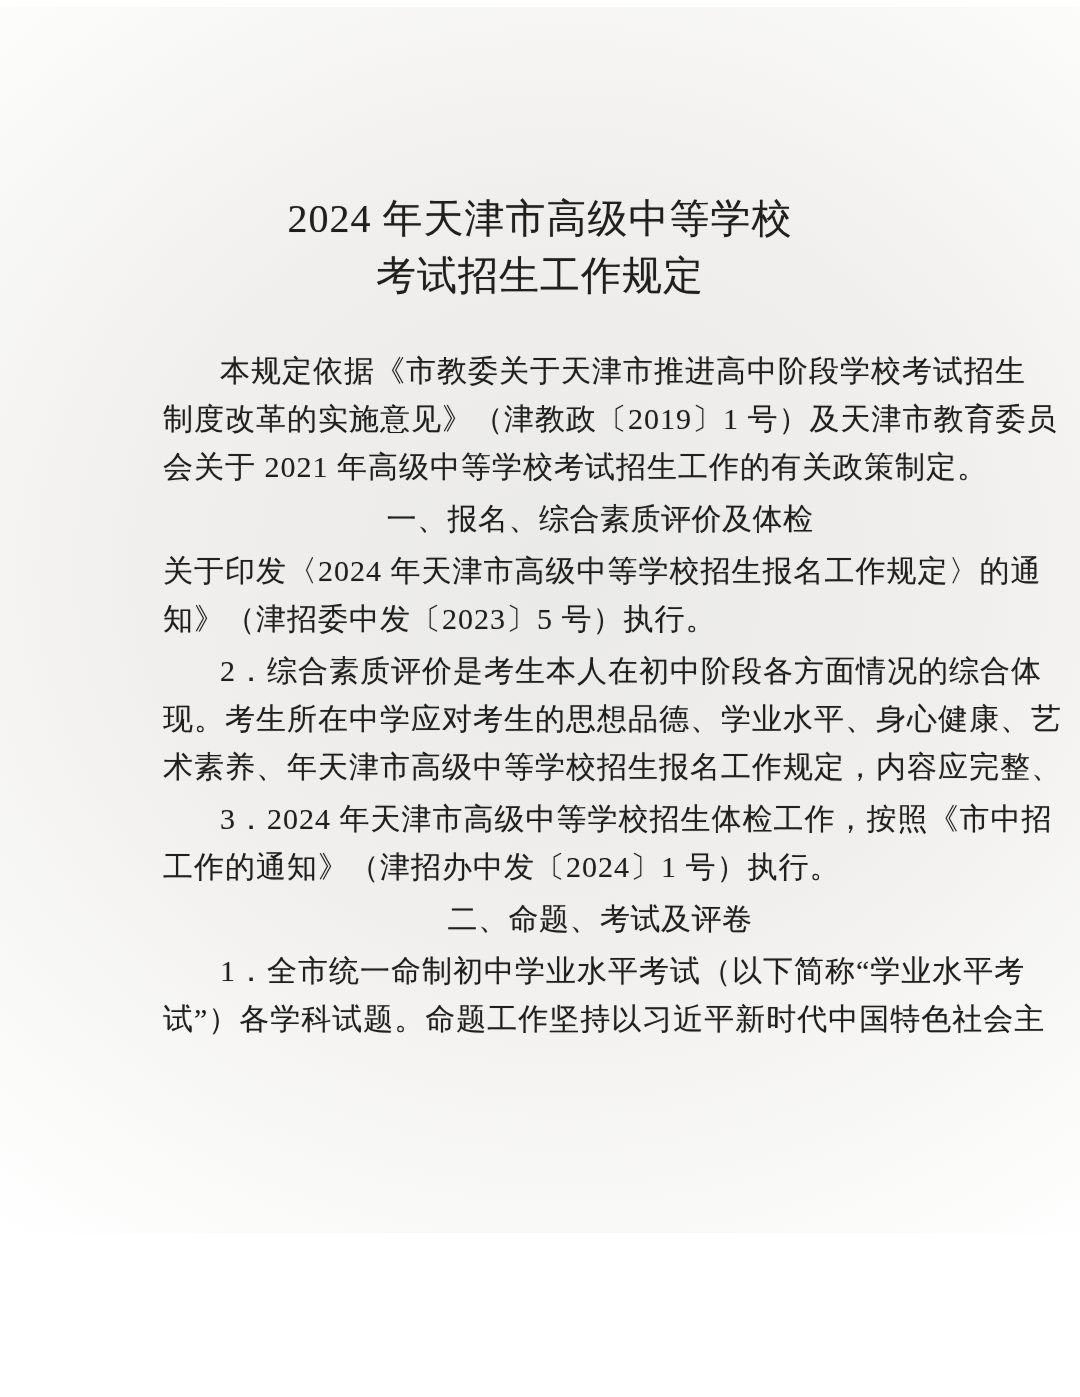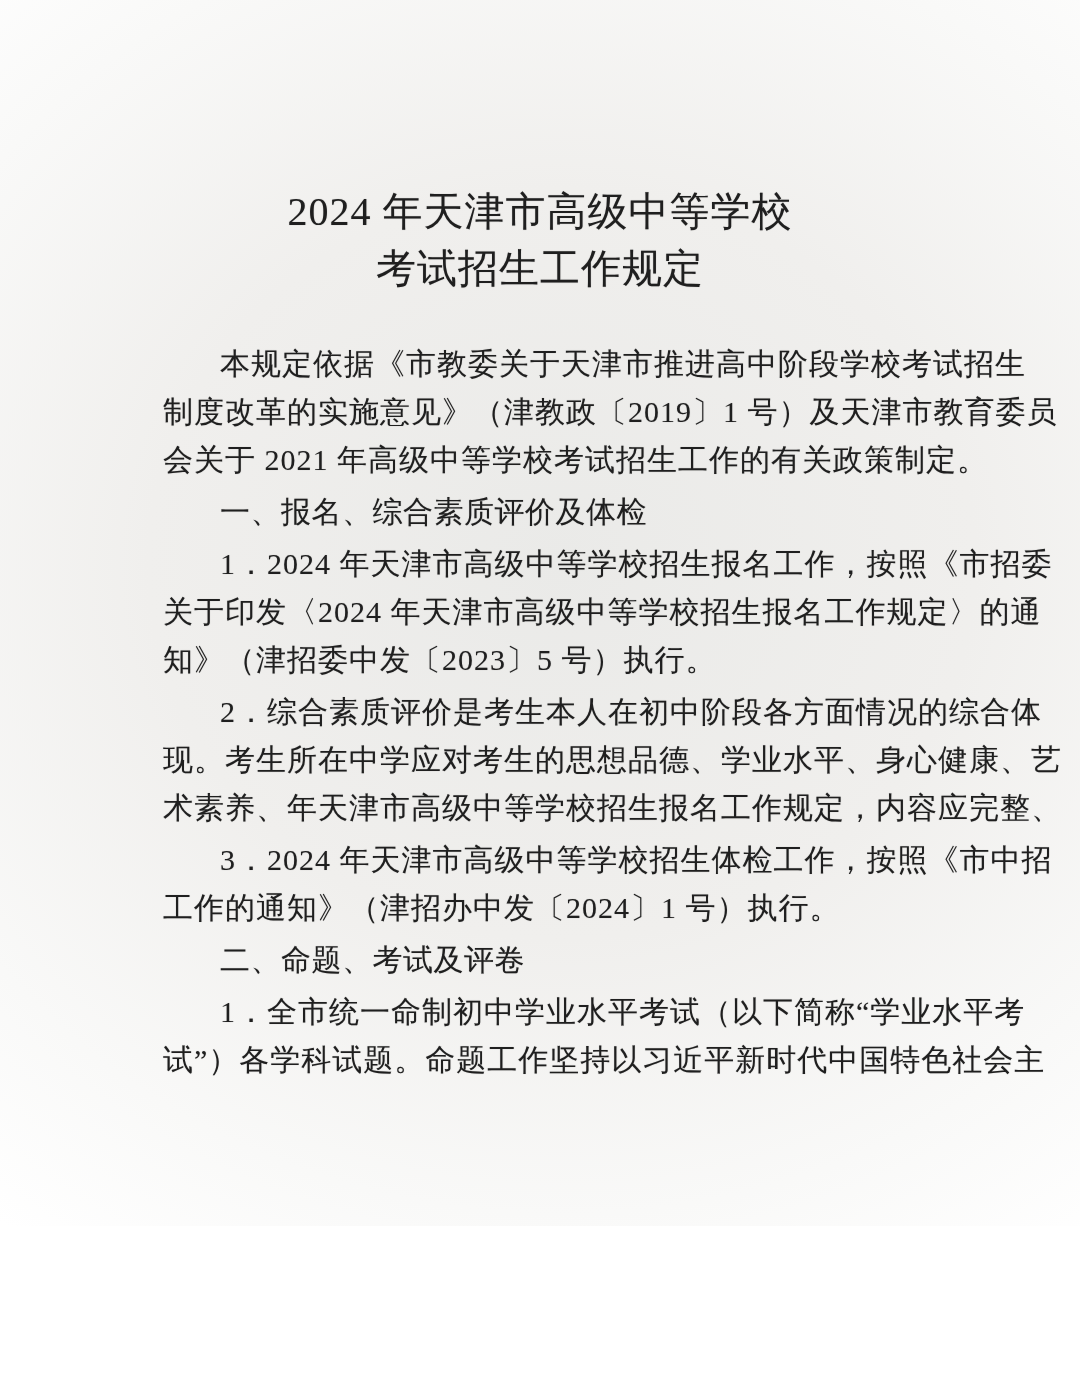--- a/index.html
+++ b/index.html
@@ -4,21 +4,21 @@
 <style>
   html, body {
     margin: 0;
     padding: 0;
     background: #ffffff;
   }
   .page {
     position: relative;
     width: 1080px;
     height: 1226px;
-    margin: 0 auto;
+    margin: 7px auto;
     overflow: hidden;
     
     background:
       radial-gradient(85% 68% at 52% 46%, #eaeae8 0%, #f0efed 45%, #f9f9f8 78%, #ffffff 100%);
     color: #1f1f1f;
     font-family: "Liberation Serif", "DejaVu Serif", serif;
   }
   .doc-title {
     padding-top: 183px;
     text-align: center;
@@ -30,21 +30,21 @@
   }
   .doc-body {
     margin: 43px 100px 0 163px;
     font-size: 30px;
     line-height: 48px;
     letter-spacing: 1px;
     text-shadow: 0 0 1px rgba(30,30,30,0.30);
   }
   .para { margin: 0 0 4px 0; }
   .line { white-space: nowrap; }
-  .line.indent { padding-left: 57px; }
+  .line.indent { padding-left: 57px; text-align: center; }
   .para.heading .line {
     font-family: "Liberation Sans", "DejaVu Sans", sans-serif;
     font-weight: 400;
     letter-spacing: 0.5px;
   }
   .page-number {
     position: absolute;
     top: 1262px;
     right: 120px;
     font-size: 29px;
@@ -64,21 +64,20 @@
   <main class="doc-body" id="body-block">
       <div class="para">
         <div class="line indent">本规定依据《市教委关于天津市推进高中阶段学校考试招生</div>
         <div class="line">制度改革的实施意见》（津教政〔2019〕1 号）及天津市教育委员</div>
         <div class="line">会关于 2021 年高级中等学校考试招生工作的有关政策制定。</div>
       </div>
       <div class="para heading">
         <div class="line indent">一、报名、综合素质评价及体检</div>
       </div>
       <div class="para">
-        <div class="line indent">1．2024 年天津市高级中等学校招生报名工作，按照《市招委</div>
         <div class="line">关于印发〈2024 年天津市高级中等学校招生报名工作规定〉的通</div>
         <div class="line">知》（津招委中发〔2023〕5 号）执行。</div>
       </div>
       <div class="para">
         <div class="line indent">2．综合素质评价是考生本人在初中阶段各方面情况的综合体</div>
         <div class="line">现。考生所在中学应对考生的思想品德、学业水平、身心健康、艺</div>
         <div class="line">术素养、年天津市高级中等学校招生报名工作规定，内容应完整、</div>
       </div>
       <div class="para">
         <div class="line indent">3．2024 年天津市高级中等学校招生体检工作，按照《市中招</div>

